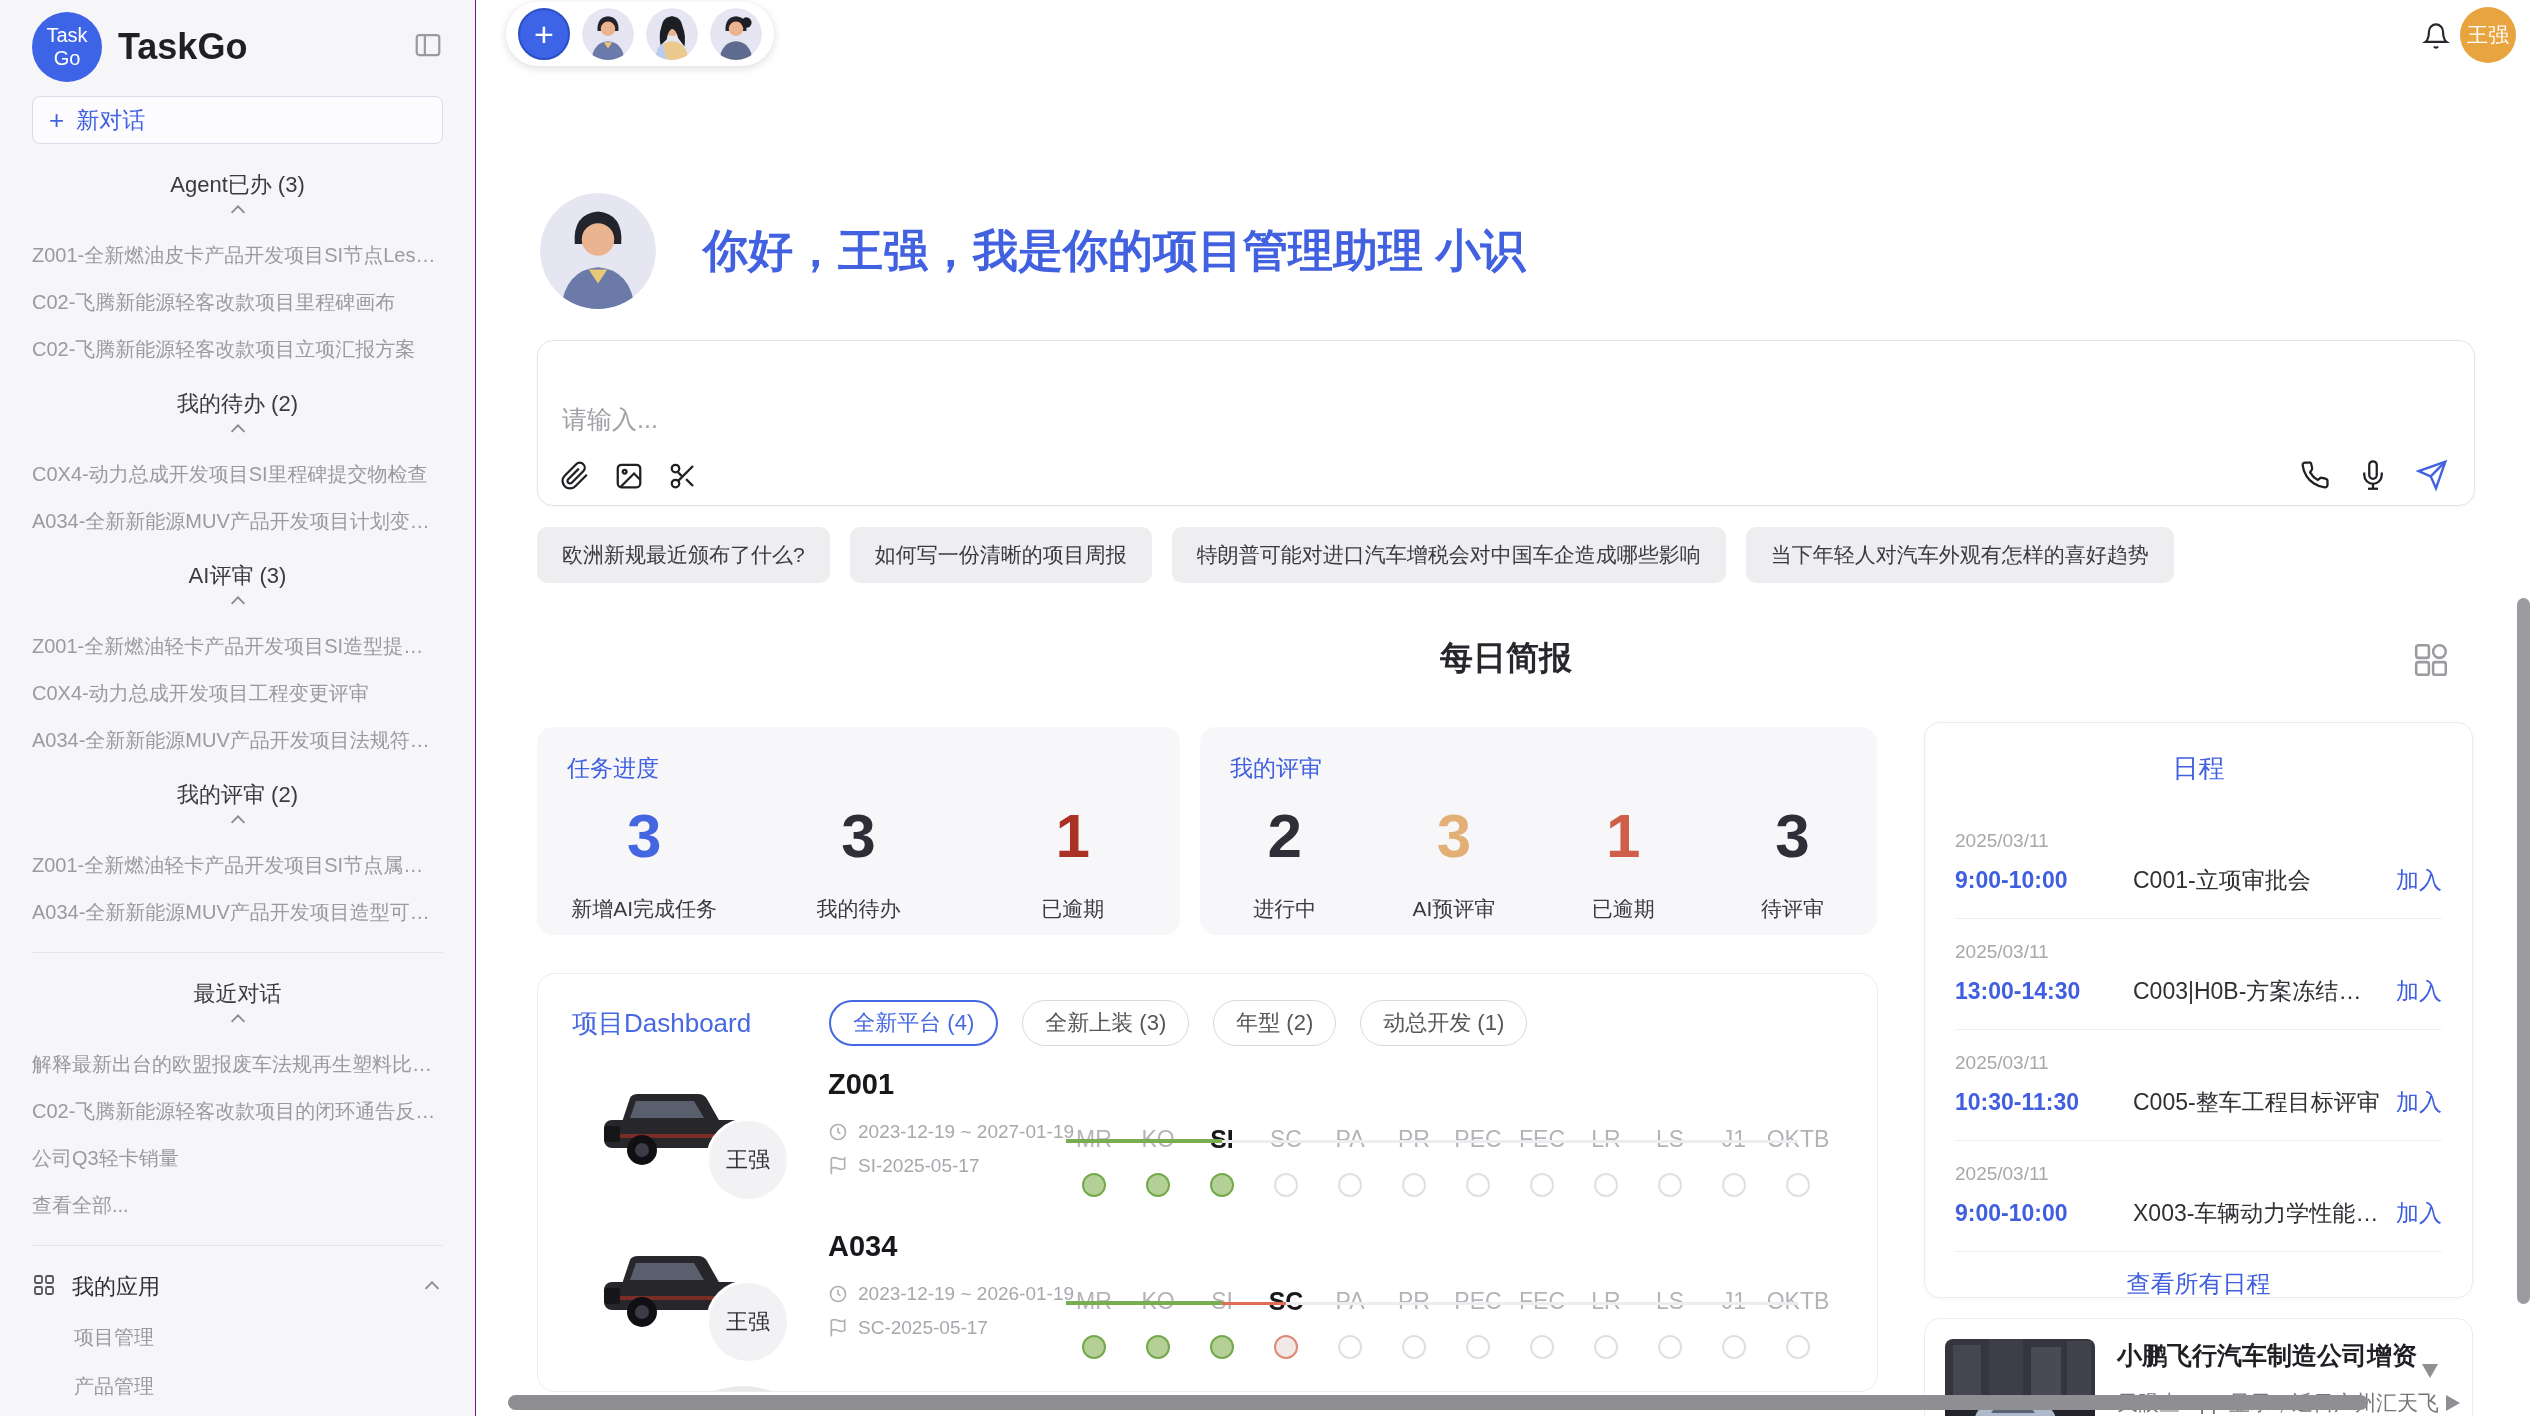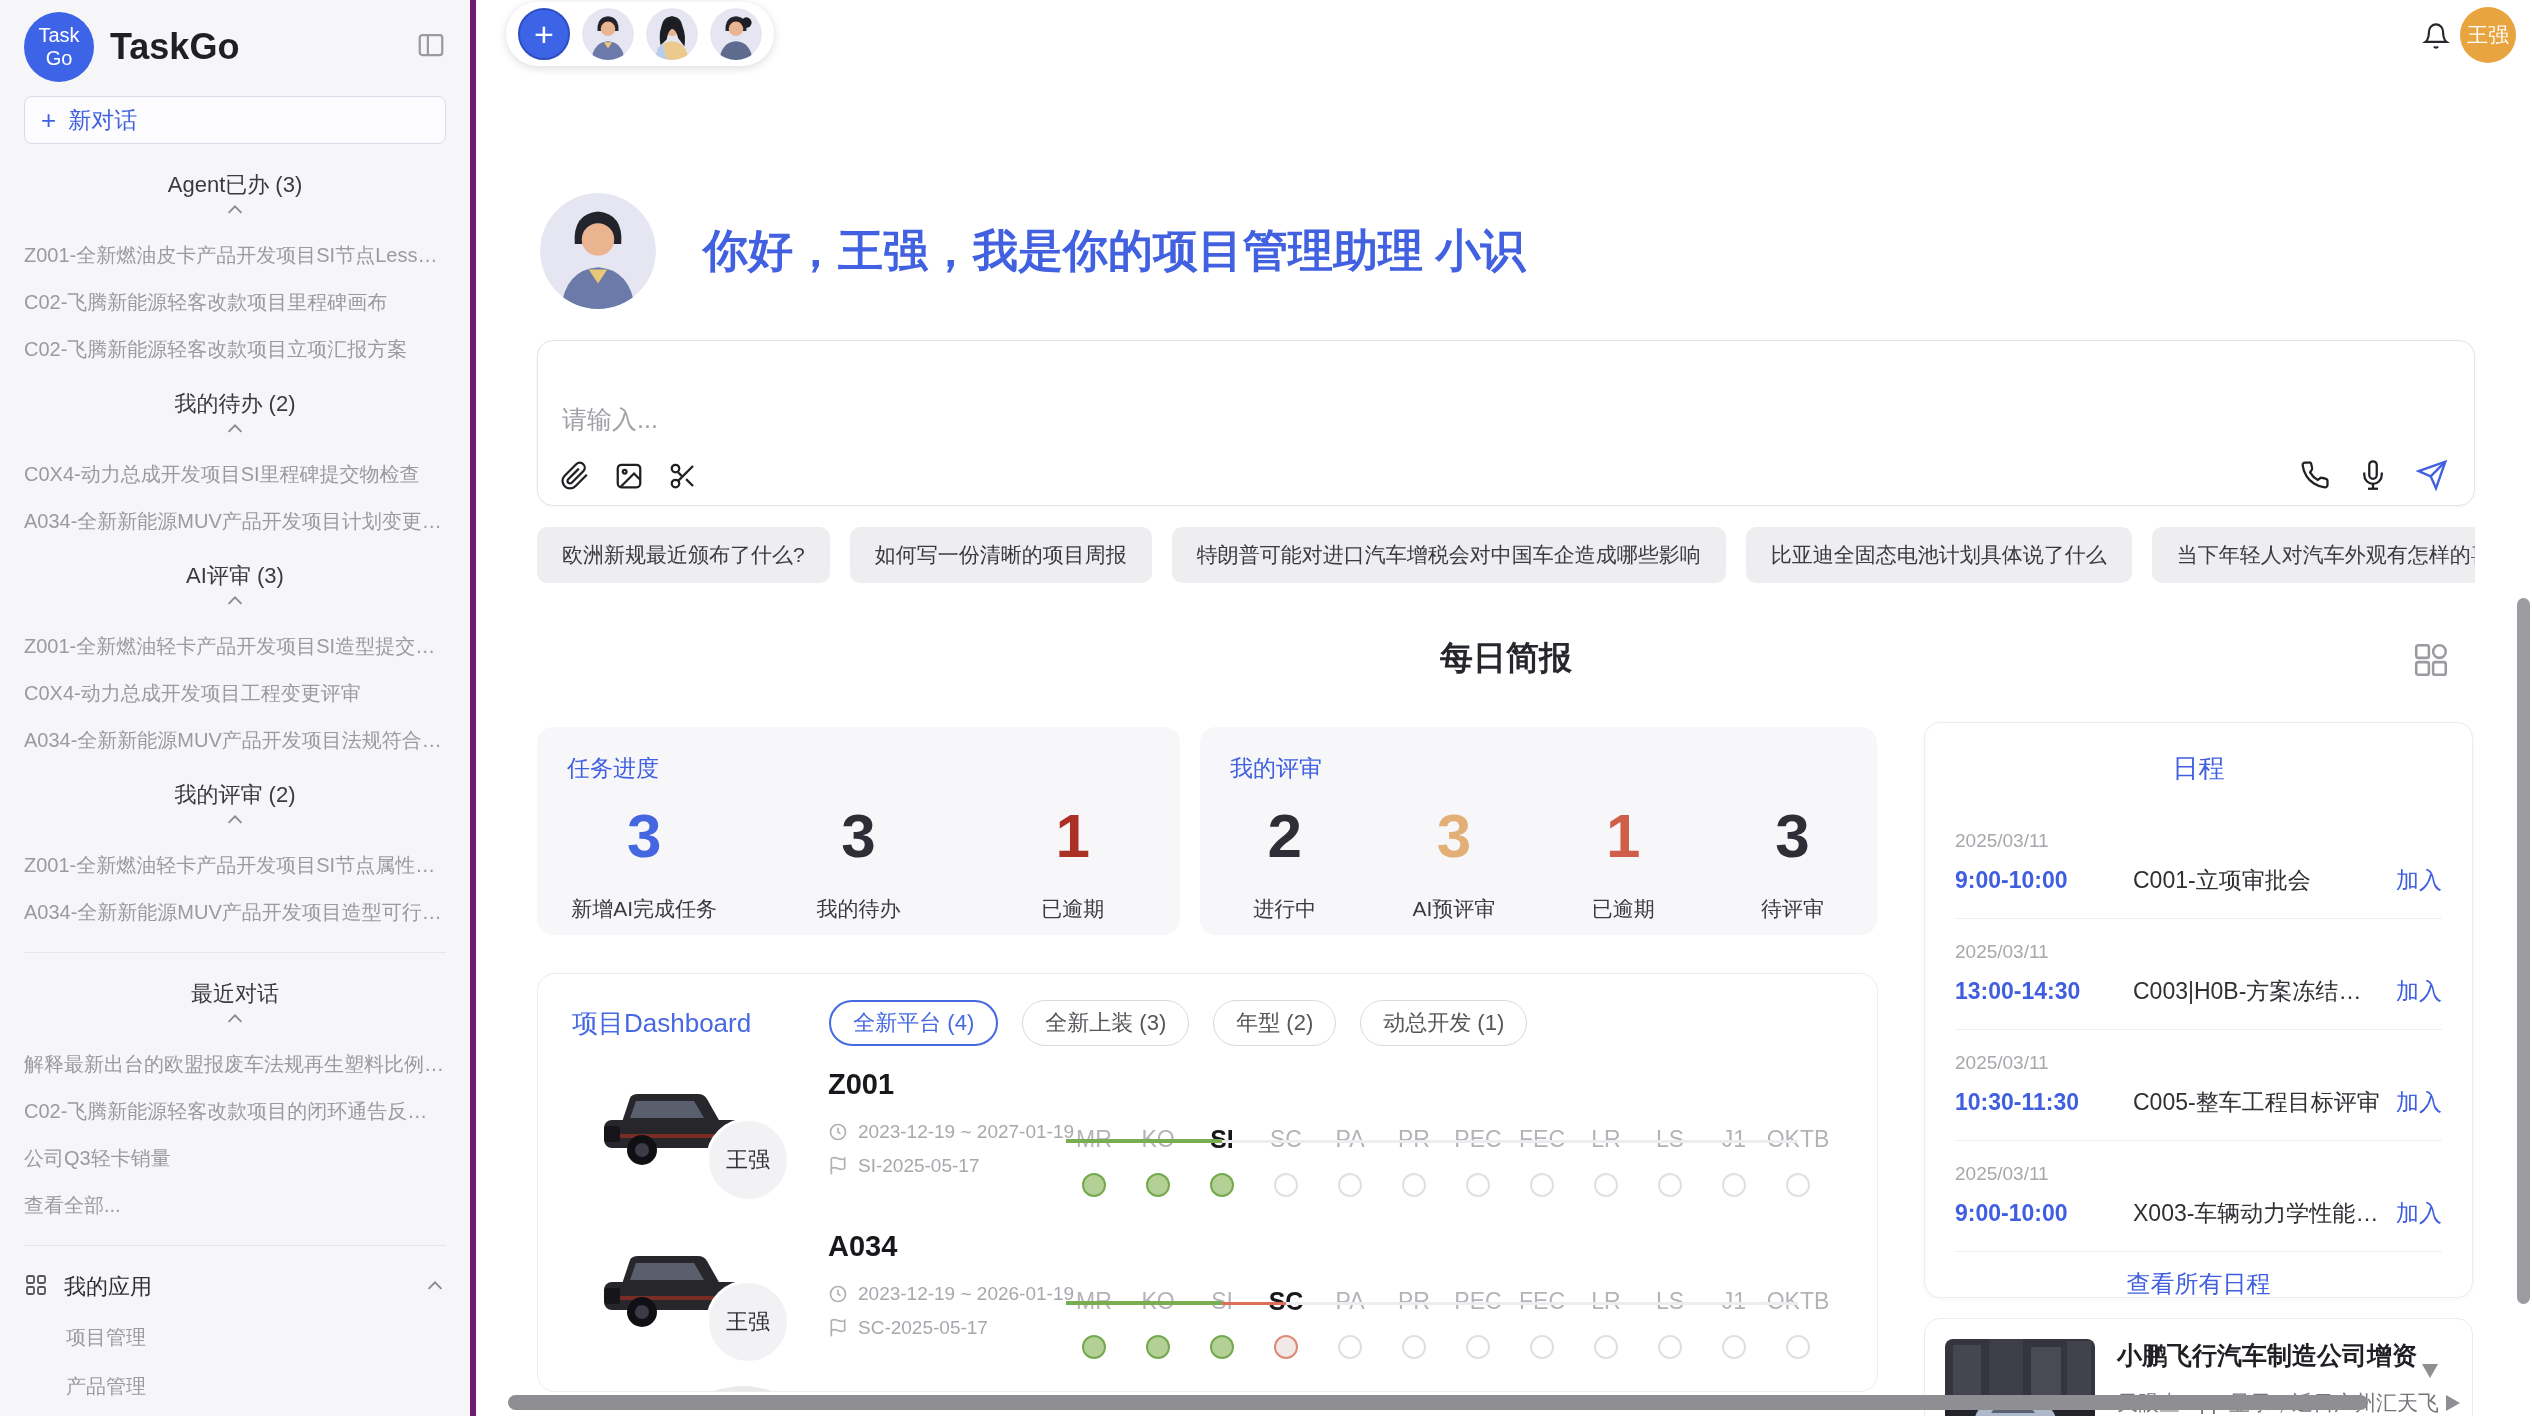--- a/index.html
+++ b/index.html
@@ -2,21 +2,21 @@
 <html><head>
 <meta charset="utf-8">
 <style>
   * { box-sizing: border-box; margin: 0; padding: 0; }
   html,body { width:2532px; height:1416px; overflow:hidden; background:#fff;
     font-family:"Liberation Sans","DejaVu Sans",sans-serif; color:#2f2f34; }
   body { position:relative; }
 
   
   .sidebar { position:absolute; left:0; top:0; width:476px; height:1416px;
-    background:#f6f6f8; border-right:6px solid #701a75; padding:0 24px; overflow:hidden; }
+    background:#f6f6f8; border-right:1px solid #701a75; padding:0 32px; overflow:hidden; }
   .side-head { display:flex; align-items:center; padding-top:12px; }
   .logo { width:70px; height:70px; border-radius:50%; background:#3d63e6; color:#fff;
     display:flex; flex-direction:column; align-items:center; justify-content:center;
     font-size:20px; line-height:1.15; flex:0 0 auto; }
   .app-title { margin-left:16px; font-size:36px; font-weight:bold; color:#1f1f24; }
   .collapse-btn { margin-left:auto; color:#9a9aa0; cursor:pointer; }
   .new-chat { margin-top:14px; height:48px; border:1px solid #d9dce8; border-radius:8px;
     background:#fcfcfe; color:#4161e0; font-size:23px; display:flex; align-items:center;
     gap:12px; padding-left:16px; cursor:pointer; }
   .new-chat .plus { font-size:26px; line-height:1; }
@@ -353,21 +353,20 @@
           <polygon points="22 2 15 22 11 13 2 9 22 2"></polygon>
       </svg>
       </span>
   </div>
 </div>
 
 <div class="chips" id="chips">
     <div class="chip">欧洲新规最近颁布了什么?</div>
     <div class="chip">如何写一份清晰的项目周报</div>
     <div class="chip">特朗普可能对进口汽车增税会对中国车企造成哪些影响</div>
-    <div class="chip">比亚迪全固态电池计划具体说了什么</div>
     <div class="chip">当下年轻人对汽车外观有怎样的喜好趋势</div>
   </div>
 
 <div class="brief-title">每日简报</div>
 <span class="brief-grid">
   <svg viewBox="0 0 36 36" width="38" height="38" fill="none" stroke="currentColor" stroke-width="2.4">
     <rect x="4" y="4" width="12" height="12" rx="2"></rect>
       <circle cx="26" cy="10" r="6"></circle>
     <rect x="4" y="20" width="12" height="12" rx="2"></rect>
       <rect x="20" y="20" width="12" height="12" rx="2"></rect>

